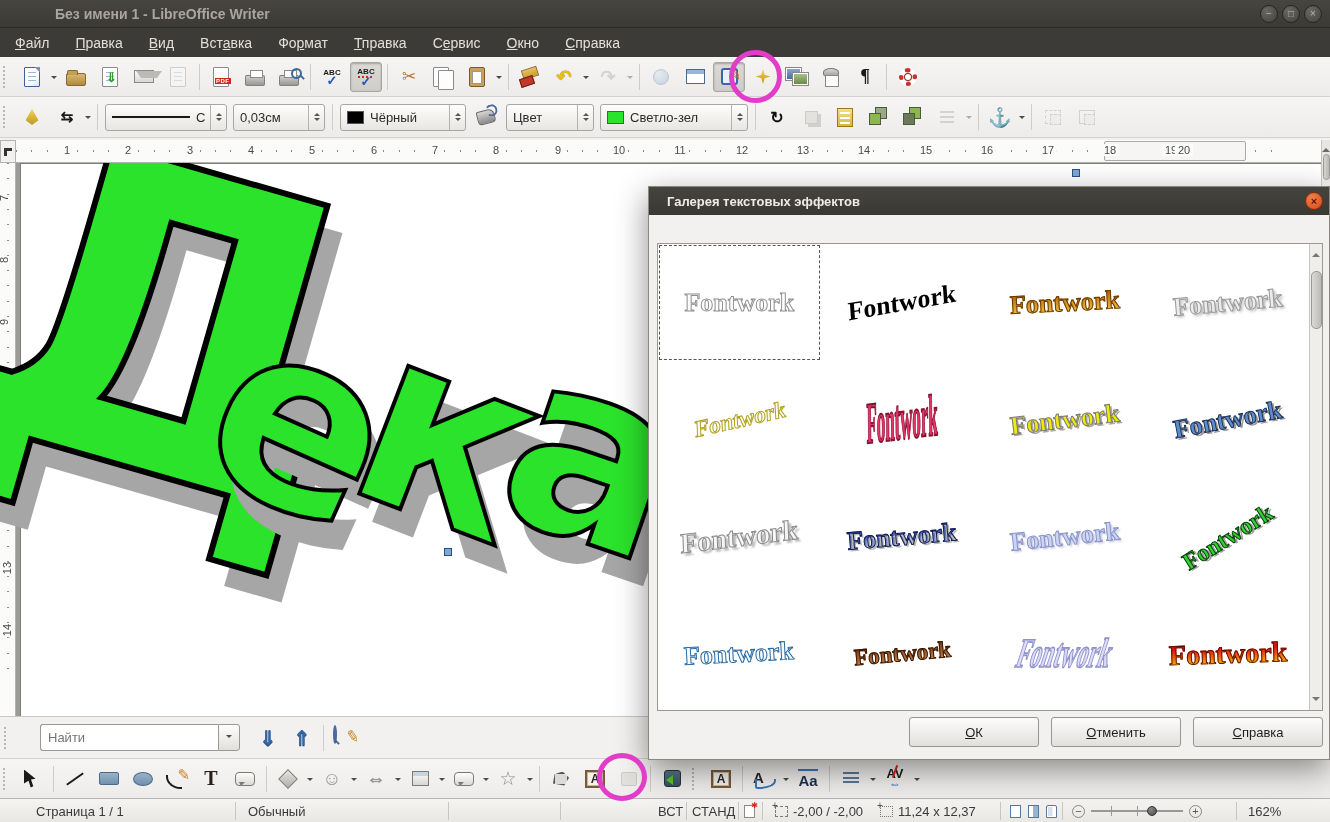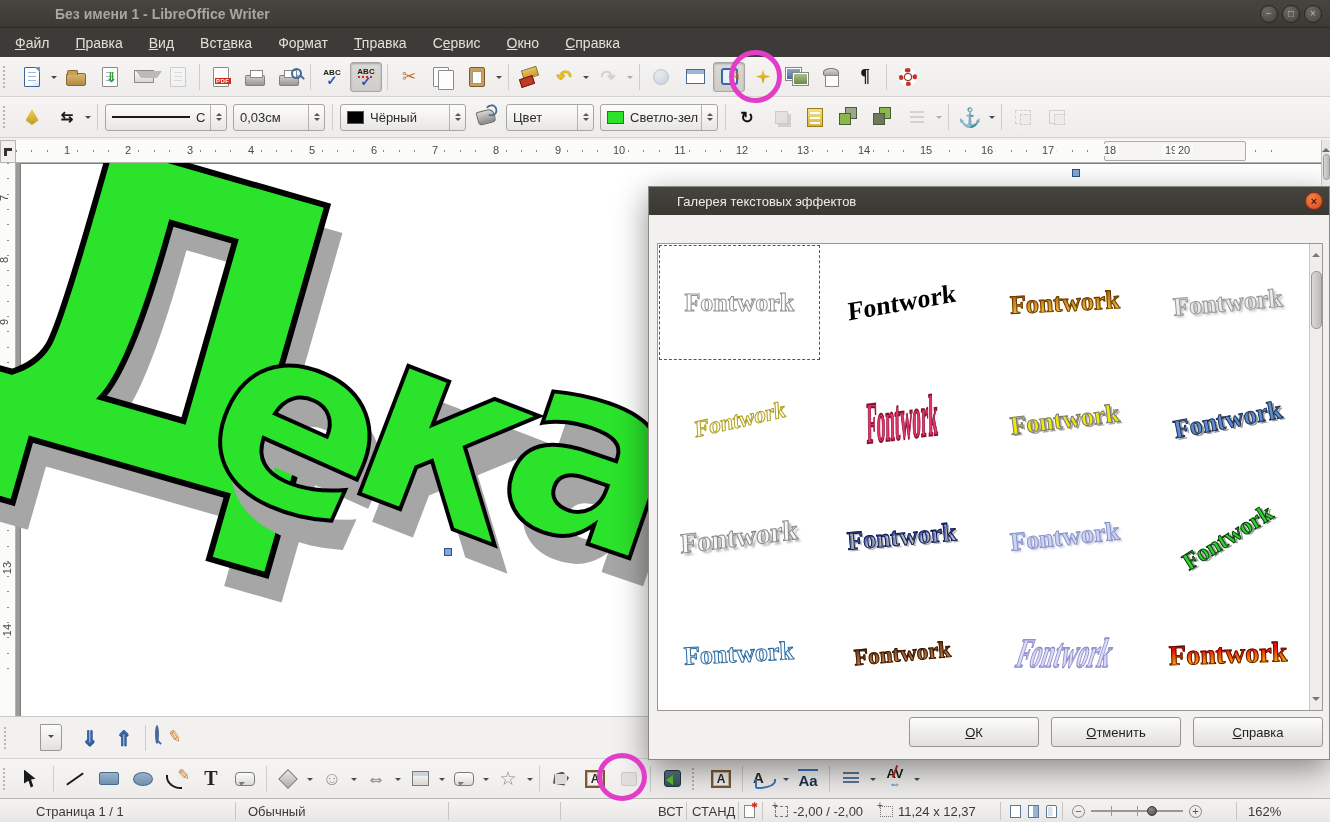--- a/index.html
+++ b/index.html
@@ -119,21 +119,21 @@
   .fwletter{position:absolute;font-family:"DejaVu Sans",sans-serif;font-weight:bold;color:#2be32b;-webkit-text-stroke:4px #000;text-shadow:22px 22px 0 #a6a6a6;line-height:1;z-index:2}
   .fwD{left:-18px;top:-45px;font-size:420px;-webkit-text-stroke:6px #000;transform:rotate(16deg)}
   .fwE{left:218px;top:135px;font-size:250px;transform:rotate(24deg)}
   .fwK{left:365px;top:148px;font-size:250px;transform:rotate(21deg)}
   .fwA2{left:512px;top:168px;font-size:250px;transform:rotate(19deg)}
   .handle{position:absolute;width:8px;height:8px;background:#7da7d9;border:1px solid #2a527c;z-index:3}
 
   
   .dialog{left:648px;top:186px;width:682px;height:574px;background:#f2f1f0;border:1px solid #8a8880;box-shadow:0 10px 30px rgba(0,0,0,.45);z-index:10}
   .dlg-title{height:28px;background:linear-gradient(#45443f,#393833);display:flex;align-items:center;padding:0 10px;position:relative}
-  .dlg-title .t{color:#f0ece4;font-weight:normal;font-size:13px;margin-left:18px}
+  .dlg-title .t{color:#f0ece4;font-weight:bold;font-size:13px;margin-left:8px}
   .dlg-close{position:absolute;right:6px;top:5px;width:18px;height:18px;border-radius:50%;background:radial-gradient(circle at 35% 30%,#f08048,#d4491d);border:1px solid #8a2a08;color:#5a1800;font-size:11px;font-weight:bold;display:flex;align-items:center;justify-content:center;line-height:1}
   .dlg-prompt{display:flex;align-items:center;margin:9px 10px 6px;font-size:13px;color:#1f1f1f}
   .dlg-prompt .rule{flex:1;height:1px;background:#b8b6b0;margin-left:8px}
   .gal{position:absolute;left:8px;top:56px;width:666px;height:468px;background:#fff;border:1px solid #9a9890;overflow:hidden}
   .galgrid{position:absolute;left:0;top:0;right:13px;bottom:0;display:grid;grid-template-columns:repeat(4,1fr);grid-template-rows:repeat(4,117px)}
   .cell{display:flex;align-items:center;justify-content:center;overflow:hidden}
   .cell.selected{outline:1px dashed #555;outline-offset:-2px}
   .galscroll{position:absolute;right:0;top:0;width:13px;bottom:0;background:#efeeec;border-left:1px solid #c8c6c2;display:flex;flex-direction:column;align-items:center}
   .galscroll .th{width:11px;height:58px;background:linear-gradient(90deg,#dcdad6,#bcbab6);border:1px solid #9a9894;border-radius:5px;margin-top:14px}
   .sar{width:0;height:0;border:4px solid transparent}
@@ -390,21 +390,21 @@
   <div class="tbtn">
       <span class="bucket"></span>
     </div>
   <div class="combo" style="width:88px">
     <span>Цвет</span>
     <span class="spin">
         <i class="up"></i>
         <i class="dn"></i>
       </span>
   </div>
-  <div class="combo" style="width:118px">
+  <div class="combo" style="width:148px">
     <span class="swatch" style="background:#2be32b"></span>
     <span>Светло-зел</span>
     <span class="spin">
         <i class="up"></i>
         <i class="dn"></i>
       </span>
   </div>
   <div class="sep"></div>
   <div class="tbtn">
       <span class="rotico">↻</span>
@@ -569,20 +569,21 @@
       </div>
     <div class="pbtn">
         <span><span class="u">С</span><span>правка</span></span>
       </div>
   </div>
 </div>
 
 <div class="abs findbar">
   <div class="grip" style="margin-left:4px"></div>
   <div class="findwrap">
+    <input type="text" placeholder="Найти" style="">
     <div class="finddd">
         <span class="caret" style="margin:0"></span>
       </div>
   </div>
   <div class="tbtn" style="margin-left:12px">
       <span class="bluearr">⇓</span>
     </div>
   <div class="tbtn">
       <span class="bluearr">⇑</span>
     </div>

